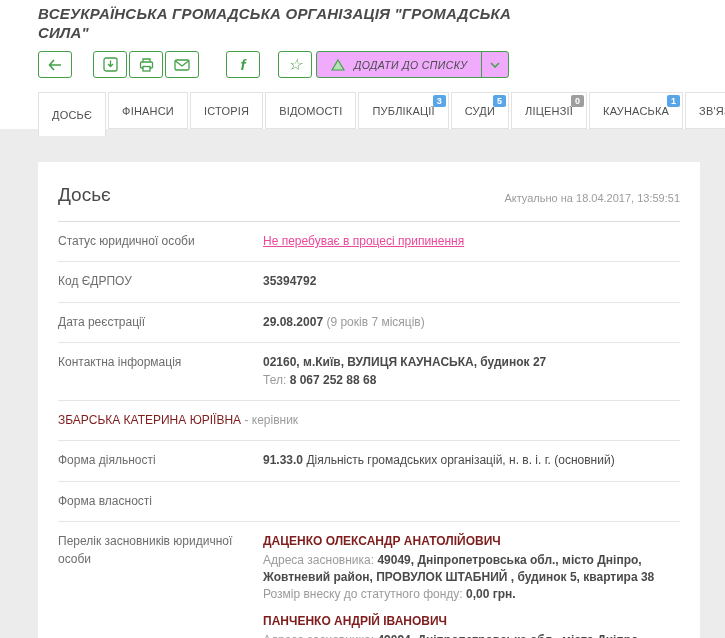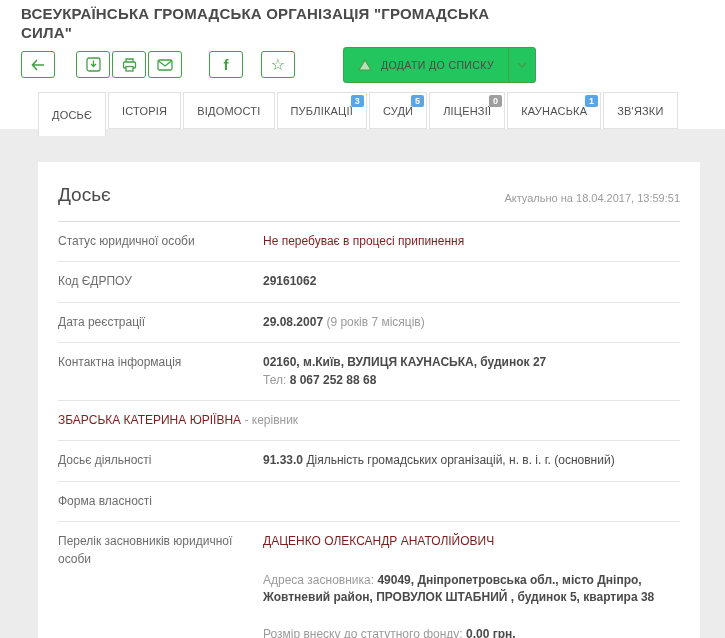--- a/index.html
+++ b/index.html
@@ -1,35 +1,35 @@
 <!DOCTYPE html>
 <html><head>
 <meta charset="utf-8">
 <style>
   * { margin:0; padding:0; box-sizing:border-box; }
   html,body { width:725px; height:638px; overflow:hidden; background:#fff;
     font-family:"Liberation Sans", sans-serif; }
   body { display:flex; flex-direction:column; }
 
   
-  .header { background:#fff; padding:4px 20px 0 21px; }
+  .header { background:#fff; padding:4px 20px 0 38px;font-style:italic; }
   .page-title { font-size:15px; font-weight:bold; color:#4a4a4a; line-height:1.27;
     max-width:480px; letter-spacing:.2px; }
 
   .toolbar { margin-top:9px; display:flex; align-items:center; height:27px; }
   .btn { height:27px; border:1px solid #43a047; border-radius:3px; background:#fff;
     display:inline-flex; align-items:center; justify-content:center; color:#43a047;
     cursor:pointer; }
   .btn.sq { width:34px; }
   .mr21 { margin-right:21px; } .mr2 { margin-right:2px; } .mr27 { margin-right:27px; }
   .mr18 { margin-right:18px; } .mr4 { margin-right:4px; }
   .fb-glyph { font-size:15px; font-weight:bold; line-height:1; }
   .star-glyph { font-size:16px; line-height:1; }
-  .addlist { display:inline-flex; height:36px; border:1px solid #43a047; border-radius:3px;
-    background:#22c55e; cursor:pointer;margin-left:44px; }
+  .addlist { display:inline-flex; height:27px; border:1px solid #43a047; border-radius:3px;
+    background:#f0abfc; cursor:pointer; }
   .addlist-main { display:flex; align-items:center; gap:9px; padding:0 14px; }
   .addlist-label { font-size:10.5px; color:#4a4a4a; letter-spacing:.4px; white-space:nowrap; }
   .addlist-caret { width:27px; border-left:1px solid #43a047; display:flex;
     align-items:center; justify-content:center; }
 
   
   .tabs { margin-top:14px; padding-left:38px; display:flex; align-items:flex-start;
     height:37px; position:relative; z-index:1; }
   .tab { position:relative; display:flex; align-items:center; justify-content:center;
     height:37px; padding:0 13px; background:#fff; border:1px solid #e2e2e2; margin-right:2px;
@@ -49,26 +49,26 @@
   .card-updated { font-size:11px; color:#9b9b9b; padding-bottom:2px;text-align:center; }
   .card-divider { border-bottom:1px solid #dcdcdc; margin-top:15px; }
 
   .row { display:flex; padding:11px 0; border-bottom:1px solid #e5e5e5;
     font-size:12px; line-height:1.45; }
   .row.no-border { border-bottom:none; }
   .row-label { width:205px; flex-shrink:0; color:#6d6d6d; padding-right:5px; }
   .row-value { flex:1; color:#4a4a4a; }
   .v-strong { font-weight:bold; color:#4a4a4a; }
   .v-muted { color:#9b9b9b; }
-  .v-green { color:#7f1d1d; }
+  .v-green { color:#ec4899;text-decoration:underline; }
   .v-link { color:#7f1d1d; text-decoration:none; cursor:pointer; }
 
   .founder { margin-bottom:11px; line-height:1.4; }
-  .founder-name { display:inline-block; margin-bottom:2px; font-size:12px; }
-  .founder-line { color:#9b9b9b;margin-top:20px; }
+  .founder-name { display:inline-block; margin-bottom:2px; font-size:12px;font-weight:bold; }
+  .founder-line { color:#9b9b9b; }
 
   svg { display:block; }
 </style>
 </head>
 <body>
 
 <div class="header">
   <div class="page-title">ВСЕУКРАЇНСЬКА ГРОМАДСЬКА ОРГАНІЗАЦІЯ "ГРОМАДСЬКА СИЛА"</div>
 
   <div class="toolbar">
@@ -128,20 +128,23 @@
       </div>
     </div>
   </div>
 </div>
 
 <div class="tabs">
   <div class="tab active">
       <span>ДОСЬЄ</span>
     </div>
   <div class="tab">
+      <span>ФІНАНСИ</span>
+    </div>
+  <div class="tab">
       <span>ІСТОРІЯ</span>
     </div>
   <div class="tab">
       <span>ВІДОМОСТІ</span>
     </div>
   <div class="tab">
       <span>ПУБЛІКАЦІЇ</span>
       <span class="badge blue">3</span>
     </div>
   <div class="tab">
@@ -170,21 +173,21 @@
     </div>
     <div class="card-divider"></div>
 
     <div class="row">
       <div class="row-label">Статус юридичної особи</div>
       <div class="row-value"><span class="v-green">Не перебуває в процесі припинення</span></div>
     </div>
 
     <div class="row">
       <div class="row-label">Код ЄДРПОУ</div>
-      <div class="row-value"><span class="v-strong">29161062</span></div>
+      <div class="row-value"><span class="v-strong">35394792</span></div>
     </div>
 
     <div class="row">
       <div class="row-label">Дата реєстрації</div>
       <div class="row-value">
         <span class="v-strong">29.08.2007</span>
         <span class="v-muted">(9 років 7 місяців)</span>
       </div>
     </div>
 
@@ -200,21 +203,21 @@
     </div>
 
     <div class="row">
       <div class="row-value">
         <a class="v-link">ЗБАРСЬКА КАТЕРИНА ЮРІЇВНА</a>
         <span class="v-muted">- керівник</span>
       </div>
     </div>
 
     <div class="row">
-      <div class="row-label">Досьє діяльності</div>
+      <div class="row-label">Форма діяльності</div>
       <div class="row-value">
         <span class="v-strong">91.33.0</span>
         <span>Діяльність громадських організацій, н. в. і. г. (основний)</span>
       </div>
     </div>
 
     <div class="row">
       <div class="row-label">Форма власності</div>
     </div>
 
@@ -226,20 +229,21 @@
           <div class="founder-line">
             <span>Адреса засновника:</span>
             <span class="v-strong">49049, Дніпропетровська обл., місто Дніпро, Жовтневий район, ПРОВУЛОК ШТАБНИЙ , будинок 5, квартира 38</span>
           </div>
           <div class="founder-line">
             <span>Розмір внеску до статутного фонду:</span>
             <span class="v-strong">0,00 грн.</span>
           </div>
         </div>
         <div class="founder">
+          <a class="v-link founder-name">ПАНЧЕНКО АНДРІЙ ІВАНОВИЧ</a>
           <div class="founder-line">
             <span>Адреса засновника:</span>
             <span class="v-strong">49094, Дніпропетровська обл., місто Дніпро, Жовтневий район, ВУЛИЦЯ НАБЕРЕЖНА ПЕРЕМОГИ , будинок 102 А, квартира 25</span>
           </div>
           
         </div>
 
       </div>
     </div>
   </div>

